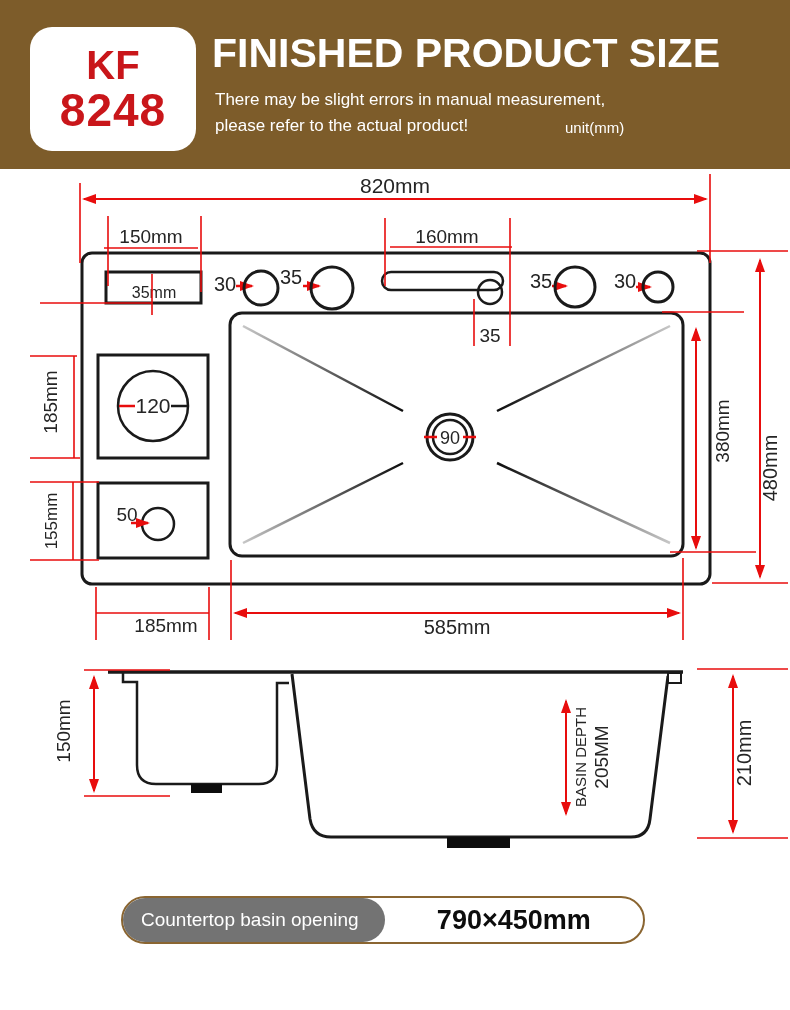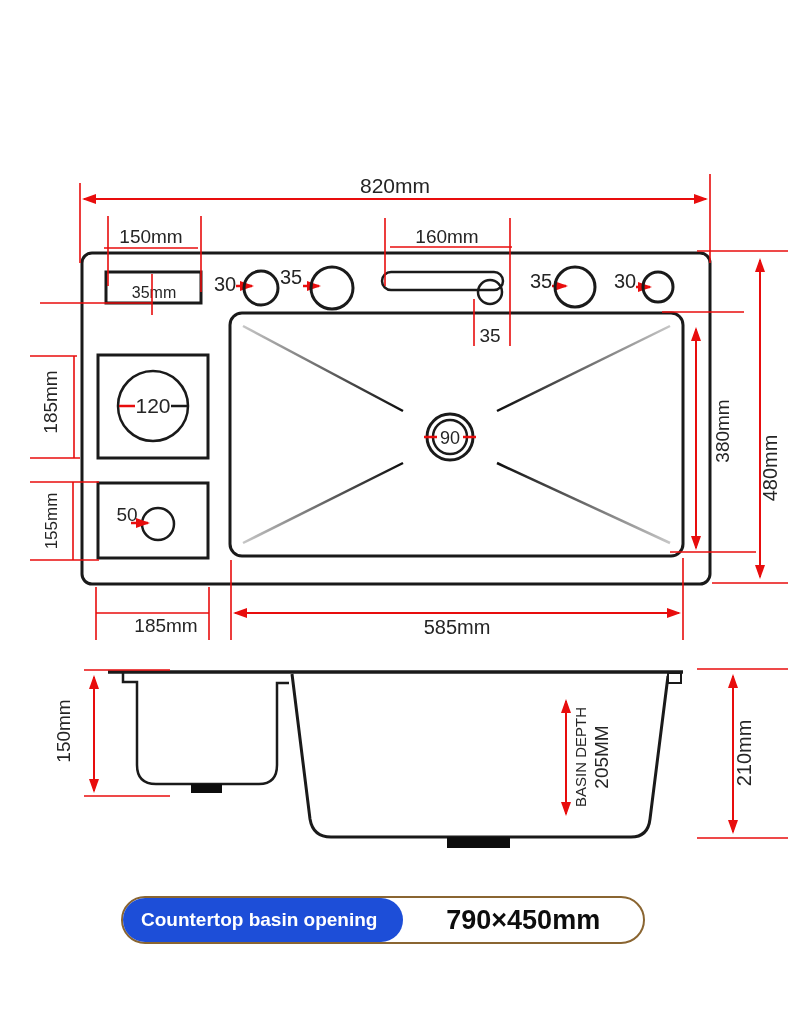--- a/index.html
+++ b/index.html
@@ -15,30 +15,40 @@
         letter-spacing:0px;white-space:nowrap;}
   .sub1{position:absolute;left:215px;top:90px;font-size:17px;color:#ffffff;}
   .sub2{position:absolute;left:215px;top:116px;font-size:17px;color:#ffffff;}
   .unit{position:absolute;left:565px;top:119px;font-size:15px;color:#ffffff;}
   
   .drawing{position:absolute;left:0;top:0;width:790px;height:1010px;}
   text.dim{fill:#252525;}
   
   .pill{position:absolute;left:121px;top:896px;width:524px;height:48px;border:2px solid #8a6531;
         border-radius:26px;background:#ffffff;display:flex;align-items:stretch;box-sizing:border-box;}
-  .pill-label{background:#1d4ed8;border-radius:24px;display:flex;align-items:center;
-        padding:0 26px 0 18px;color:#ffffff;font-weight:bold;font-size:19px;white-space:nowrap;}
+  .pill-label{background:#737373;border-radius:24px;display:flex;align-items:center;
+        padding:0 26px 0 18px;color:#ffffff;font-weight:normal;font-size:19px;white-space:nowrap;}
   .pill-value{flex:1;display:flex;align-items:center;justify-content:center;color:#0d0d0d;
         font-weight:bold;font-size:27px;white-space:nowrap;text-align:center;}
 </style>
 </head>
 <body>
 
 <div class="page">
 
+  <div class="header">
+    <div class="model-badge">
+      <div class="model-top">KF</div>
+      <div class="model-bottom">8248</div>
+    </div>
+    <div class="title">FINISHED PRODUCT SIZE</div>
+    <div class="sub1">There may be slight errors in manual measurement,</div>
+    <div class="sub2">please refer to the actual product!</div>
+    <div class="unit">unit(mm)</div>
+  </div>
 
   <svg class="drawing" viewBox="0 0 790 1010">
     <defs>
       <marker id="mE" markerUnits="userSpaceOnUse" markerWidth="14" markerHeight="10" refX="12" refY="5" orient="auto">
         <path d="M0,0 L14,5 L0,10 Z" fill="#e80d0d"></path>
       </marker>
       <marker id="mS" markerUnits="userSpaceOnUse" markerWidth="14" markerHeight="10" refX="2" refY="5" orient="auto">
         <path d="M14,0 L0,5 L14,10 Z" fill="#e80d0d"></path>
       </marker>
       <linearGradient id="gTL" x1="243" y1="326" x2="403" y2="411" gradientUnits="userSpaceOnUse">

